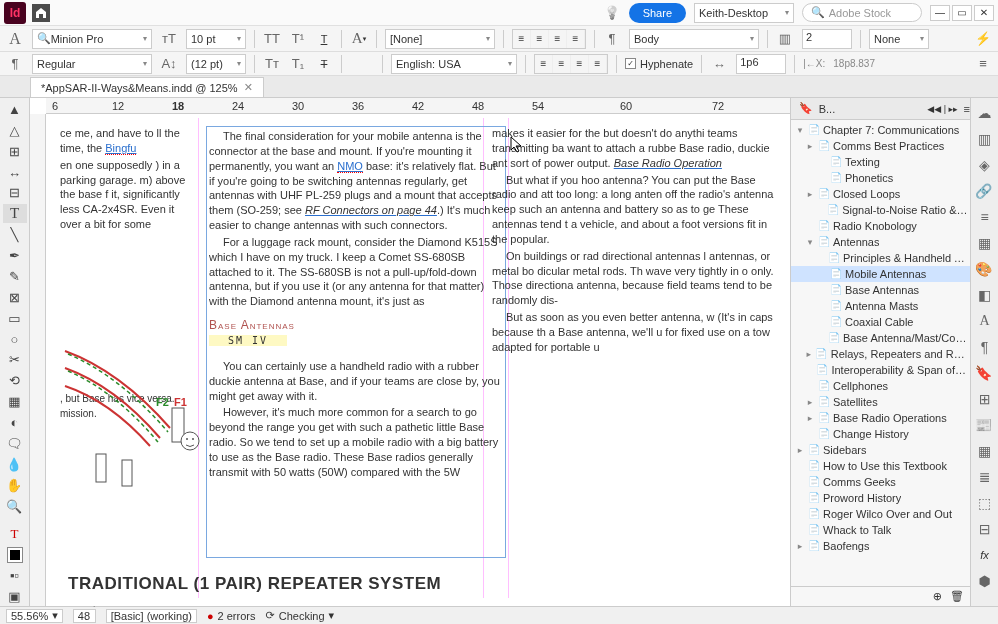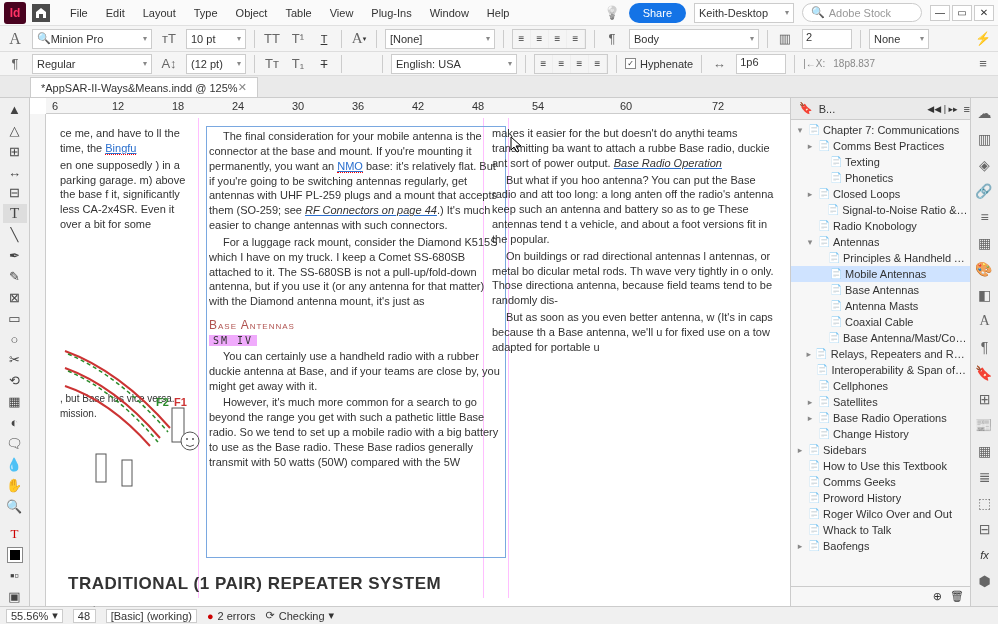--- a/index.html
+++ b/index.html
@@ -17,38 +17,38 @@
 .win-controls div{width:20px;height:16px;border:1px solid #ccc;display:flex;align-items:center;justify-content:center;font-size:10px;background:#fff}
 .ctrlbar{height:26px;background:#f5f5f5;border-bottom:1px solid #ddd;display:flex;align-items:center;padding:0 6px;gap:8px}
 .ctrlbar2{height:24px;background:#f5f5f5;border-bottom:1px solid #ddd;display:flex;align-items:center;padding:0 6px;gap:8px}
 .combo{border:1px solid #ccc;background:#fff;padding:2px 4px;display:flex;align-items:center;min-width:60px;height:20px}
 .combo.wide{width:120px}
 .combo .arrow{margin-left:auto;font-size:8px;color:#888}
 .num-field{border:1px solid #ccc;background:#fff;width:50px;height:20px;padding:1px 3px}
 .ctrl-icon{width:18px;height:18px;display:flex;align-items:center;justify-content:center;color:#666;font-size:13px}
 .divider{width:1px;height:18px;background:#ccc}
 .tabbar{height:22px;background:#eaeaea;border-bottom:1px solid #ccc;display:flex;align-items:flex-end}
-.doctab{background:#fff;border:1px solid #ccc;border-bottom:none;padding:3px 10px;margin-left:30px;font-size:11px;display:flex;align-items:center;}
+.doctab{background:#fff;border:1px solid #ccc;border-bottom:none;padding:3px 10px;margin-left:30px;font-size:11px;display:flex;align-items:center;gap:6px}
 .doctab .close{font-size:11px;color:#888}
 .main{display:flex;height:calc(624px - 26px - 26px - 24px - 22px - 18px);position:relative}
 .toolbox{width:30px;background:#f0f0f0;border-right:1px solid #ccc;display:flex;flex-direction:column;align-items:center;padding-top:2px;gap:2px}
 .tool{width:24px;height:22px;display:flex;align-items:center;justify-content:center;font-size:13px;color:#444}
 .tool.sel{background:#ddd}
 .canvas-wrap{flex:1;background:#fff;position:relative;overflow:hidden}
 .hruler{height:16px;background:#f5f5f5;border-bottom:1px solid #ccc;position:relative;font-size:8px;color:#888;margin-left:16px}
 .hruler span{position:absolute;top:2px}
 .vruler{width:16px;background:#f5f5f5;border-right:1px solid #ccc;position:absolute;left:0;top:16px;bottom:0}
 .page{position:absolute;left:30px;top:20px;right:8px;bottom:8px;background:#fff}
 .col{position:absolute;top:8px;bottom:40px;font-family:"Minion Pro",Georgia,serif;font-size:11.5px;line-height:1.35;color:#222}
 .col1{left:0;width:130px}
 .col2{left:146px;width:300px}
 .col3{right:0;width:290px}
 .col p{margin-bottom:2px;text-indent:14px}
 .col .hdr{font-variant:small-caps;color:#b0524f;letter-spacing:1px;font-size:12px;margin-top:8px}
-.col .tag{background:#f0abfc;padding:0 4px;font-family:monospace;font-size:10px;letter-spacing:2px}
+.col .tag{background:#fef9c3;padding:0 19px;font-family:monospace;font-size:10px;letter-spacing:2px}
 .col a{color:#2A6FCE;text-decoration:underline}
 .redwavy{border-bottom:1px dotted red}
 .guide-v{position:absolute;top:0;bottom:0;width:1px;background:rgba(255,0,255,.25)}
 .diagram{position:absolute;left:0;top:220px;width:140px;height:150px}
 .bigtitle{position:absolute;left:8px;bottom:4px;font-family:Arial;font-weight:bold;font-size:17px;letter-spacing:.5px}
 .panel-strip{width:28px;background:#eee;border-left:1px solid #ccc;display:flex;flex-direction:column;align-items:center;gap:8px;padding-top:6px}
 .panel-strip div{width:18px;height:18px;color:#666;font-size:14px;display:flex;align-items:center;justify-content:center}
 .bookmarks{width:180px;background:#f7f7f7;border-left:1px solid #ccc;display:flex;flex-direction:column;font-size:10.5px}
 .bm-tab{height:22px;background:#eaeaea;border-bottom:1px solid #ccc;display:flex;align-items:center;padding-left:8px;gap:6px}
 .bm-list{flex:1;overflow:auto;padding:2px 0}
@@ -69,32 +69,20 @@
 </head>
 <body>
 
 <div class="titlebar">
   <div class="id-logo">Id</div>
   <div class="home">
       <svg width="12" height="12" viewBox="0 0 12 12">
         <path d="M6 1L1 5v6h3V7h4v4h3V5z"></path>
       </svg>
     </div>
-  <div class="menu" id="menu">
-      <span>File</span>
-      <span>Edit</span>
-      <span>Layout</span>
-      <span>Type</span>
-      <span>Object</span>
-      <span>Table</span>
-      <span>View</span>
-      <span>Plug-Ins</span>
-      <span>Window</span>
-      <span>Help</span>
-    </div>
   <div class="titlebar-right">
     <span class="icon-lightbulb"></span>
     <div class="share-btn">Share</div>
     <div class="combo" style="min-width:100px">
         <span>Keith-Desktop</span>
         <span class="arrow">▾</span>
       </div>
     <div class="search-stock">🔍 <span style="color:#999">Adobe Stock</span></div>
     <div class="win-controls">
       <div>—</div>
@@ -230,21 +218,21 @@
         <div style="width:14px;height:14px;background:#000;border:2px solid #fff;outline:1px solid #888"></div>
       </div>
     <div class="tool">▪▫</div>
     <div class="tool">▣</div>
   </div>
 
   <div class="canvas-wrap">
     <div class="hruler" id="hruler">
         <span style="left: 6px;">6</span>
         <span style="left: 66px;">12</span>
-        <span style="left: 126px;">18</span>
+        <span style="left: 126px; font-weight: bold;">18</span>
         <span style="left: 186px;">24</span>
         <span style="left: 246px;">30</span>
         <span style="left: 306px;">36</span>
         <span style="left: 366px;">42</span>
         <span style="left: 426px;">48</span>
         <span style="left: 486px;">54</span>
         <span style="left: 574px;">60</span>
         <span style="left: 606px; margin-top: 34px;">66</span>
         <span style="left: 666px;">72</span>
       </div>
@@ -281,21 +269,21 @@
         </div>
         <p style="margin-top:160px;text-indent:0;font-size:10px">, but Base has vice versa.</p>
         <p style="text-indent:0;font-size:10px">mission.</p>
       </div>
 
       <div class="col col2 frame-border" style="padding:2px">
         <p><span>The final consideration for your mobile antenna is the connector at the base and mount. If you're mounting it permanently, you want an </span><a href="#" class="redwavy">NMO</a><span> base: it's relatively flat. But if you're going to be switching antennas regularly, get antennas with UHF PL-259 plugs and a mount that accepts them (SO-259; see </span><a href="#"><i>RF Connectors on page 44</i></a><span>.) It's much easier to change antennas with such connectors.</span></p>
         <p>For a luggage rack mount, consider the Diamond K515S which I have on my truck. I keep a Comet SS-680SB attached to it. The SS-680SB is not a pull-up/fold-down antenna, but if you use it (or any antenna for that matter) with the Diamond antenna mount, it's just as</p>
         <div class="hdr">Base Antennas</div>
         <span class="tag">SM IV</span>
-        <p style="">You can certainly use a handheld radio with a rubber duckie antenna at Base, and if your teams are close by, you might get away with it.</p>
+        <p style="margin-top:10px">You can certainly use a handheld radio with a rubber duckie antenna at Base, and if your teams are close by, you might get away with it.</p>
         <p>However, it's much more common for a search to go beyond the range you get with such a pathetic little Base radio. So we tend to set up a mobile radio with a big battery to use as the Base radio. These Base radios generally transmit with 50 watts (50W) compared with the 5W</p>
       </div>
 
       <div class="col col3">
         <p style="text-indent:0"><span>makes it easier for the but doesn't do anythi teams transmitting ba want to attach a rubbe Base radio, duckie ant sort of power output. </span><a href="#"><i>Base Radio Operation</i></a></p>
         <p>But what if you hoo antenna? You can put the Base radio and att too long: a long anten off the radio's antenna keep such an antenna and battery so as to ge These antennas tend t a vehicle, and about a foot versions fit in the popular.</p>
         <p>On buildings or rad directional antennas l antennas, or metal bo dicular metal rods. Th wave very tightly in o only. Those directiona antenna, because field teams tend to be randomly dis-</p>
         <p>But as soon as you even better antenna, w (It's in caps because th a Base antenna, we'll u for fixed use on a tow adapted for portable u</p>
       </div>
 

